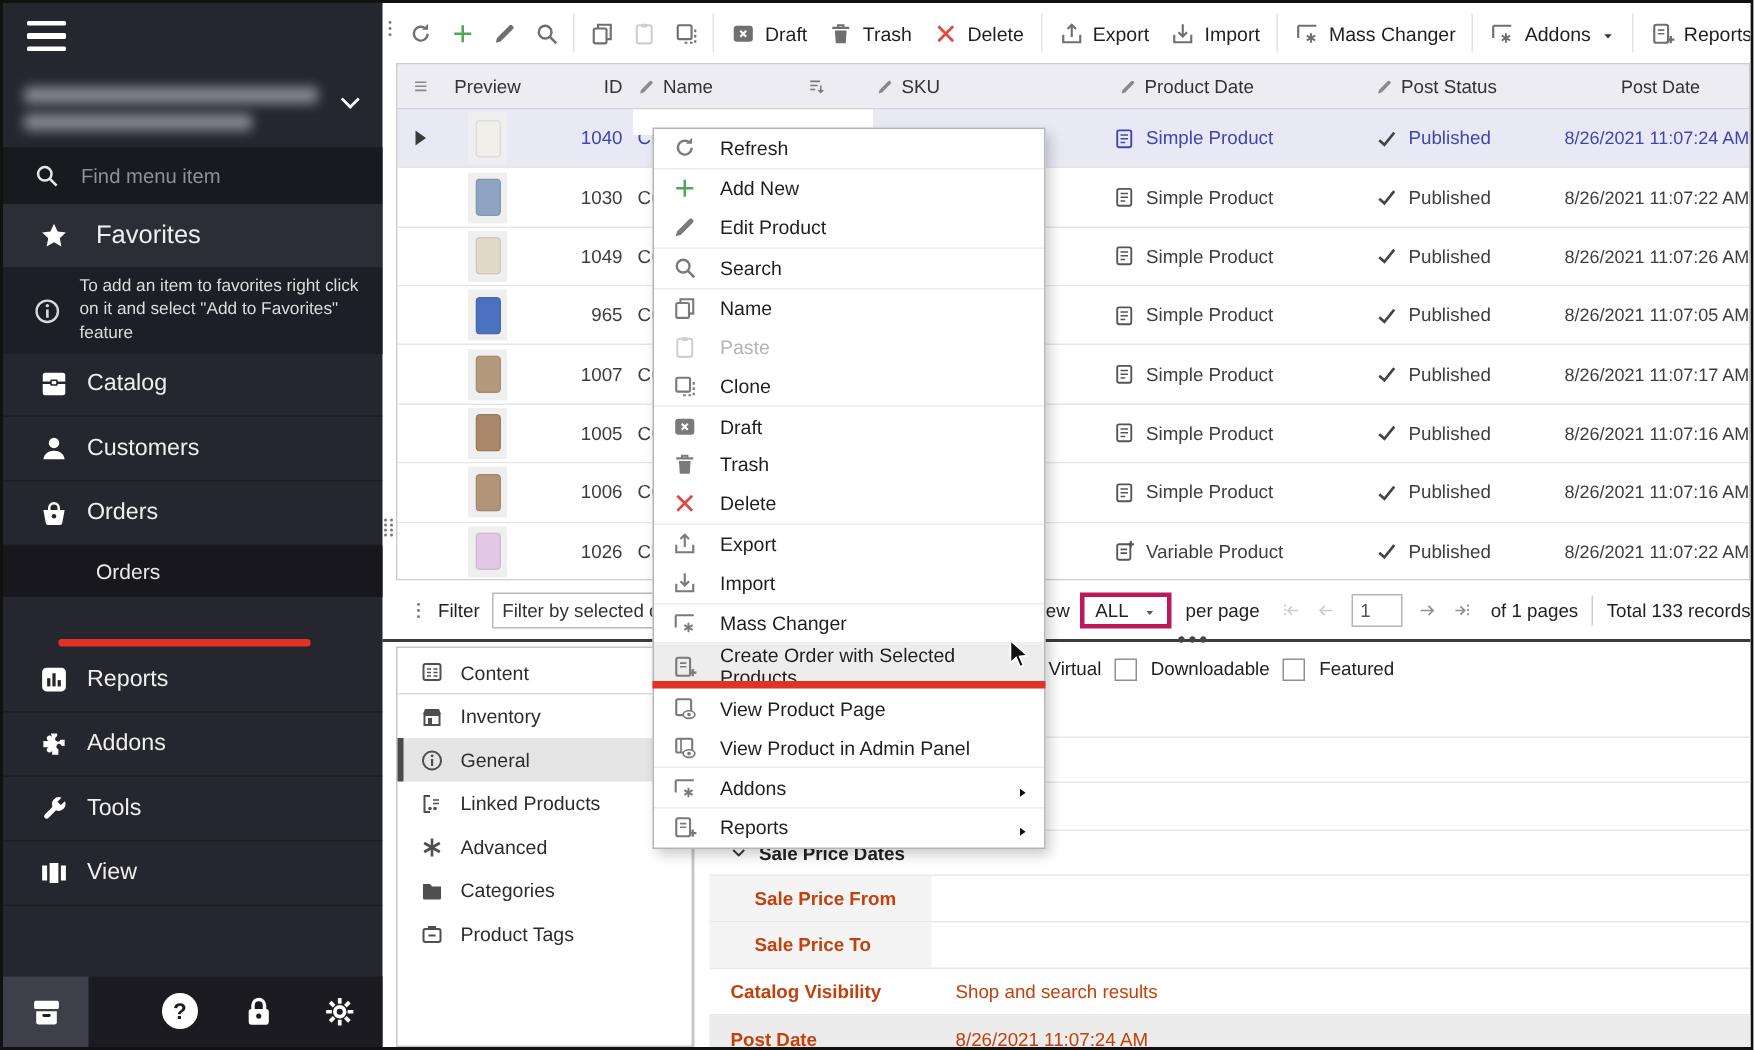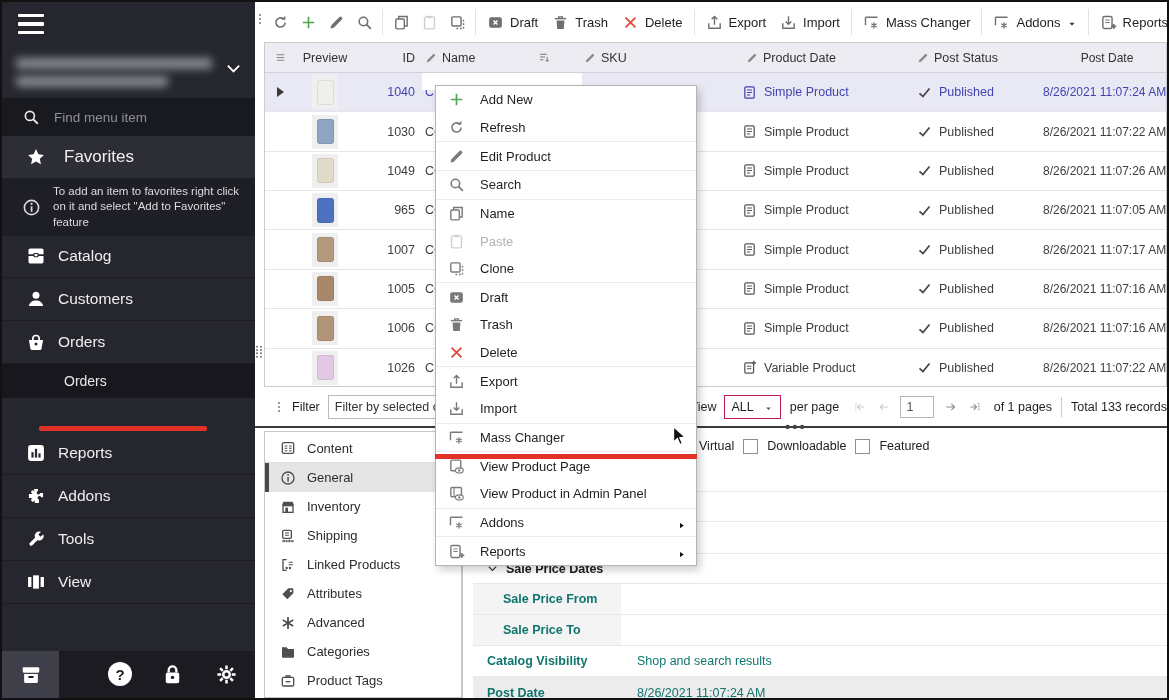--- a/index.html
+++ b/index.html
@@ -85,42 +85,42 @@
   .name-editor{position:absolute;left:157px;top:30px;width:160px;height:17px;background:#fff;z-index:5}
 
   
   .filterbar{position:absolute;left:262px;top:385px;right:0;height:39px;background:#fff;display:flex;align-items:center;font-size:12.5px;color:#1f1f1f;padding-left:8px;white-space:nowrap;overflow:hidden}
   .filterbar .grip{width:14px;height:14px;color:#777;margin-right:6px;flex:none}
   .filter-input{width:258px;height:24px;border:1px solid #b9b9b9;font-size:12.5px;padding:0 6px;margin-left:8px;color:#333;font-family:"Liberation Sans",sans-serif}
   .pgico{width:16px;height:16px;cursor:pointer}
   .pg-dis{color:#cdcdcd}
   .pg-en{color:#8f8f8f}
   .page-input{width:34px;height:22px;border:1px solid #b5b5b5;text-align:left;padding:0 5px;font-size:12.5px;color:#555;font-family:"Liberation Sans",sans-serif}
-  .viewsel{display:flex;align-items:center;gap:10px;border:1px solid #be185d;height:24px;padding:0 7px;cursor:pointer}
+  .viewsel{display:flex;align-items:center;gap:10px;border:3px solid #be185d;height:24px;padding:0 7px;cursor:pointer}
   .viewsel .caret{width:9px;height:9px;color:#555}
   .vdiv{width:1px;height:20px;background:#ccc;margin:0 9px;flex:none}
 
   
   .bottom-divider{position:absolute;left:253px;top:424px;right:0;height:2px;background:#3c3c3c;z-index:3}
   .splitdots{position:absolute;left:783px;top:416px;color:#444;font-size:15px;font-weight:bold;letter-spacing:2px;z-index:4}
   .tabs-panel{position:absolute;left:262px;top:429px;width:198px;height:267px;border:1px solid #c6c6c6;background:#fff;padding-top:2px}
   .tab{height:29px;display:flex;align-items:center;gap:11px;padding-left:15px;font-size:13px;color:#2c2c2c;position:relative;cursor:pointer}
   .tab .svgi{width:16px;height:16px;color:#4f4f4f;flex:none}
   .tab.active{background:#e5e5e5}
   .tab.active::before{content:"";position:absolute;left:0;top:0;bottom:0;width:4px;background:#4a4a4a}
   .tab.sep{border-bottom:1px solid #ddd}
 
   .form-panel{position:absolute;left:460px;top:426px;right:0;height:324px;background:#fff;border-left:1px solid #c9c9c9}
   .fchecks{height:36px;display:flex;align-items:center;gap:9px;padding-left:236px;font-size:12.5px;color:#222}
   .fcb{width:15px;height:15px;border:1px solid #8f8f8f;background:#fff;cursor:pointer;flex:none}
   .fempty{margin-left:10px;border-bottom:1px solid #e8e8e8}
   .fe1{height:28px}.fe2{height:30px}.fe3{height:32px}
   .fsection{height:30px;display:flex;align-items:center;gap:8px;padding-left:14px;font-weight:bold;font-size:12.5px;color:#222;border-bottom:1px solid #e8e8e8;margin-left:10px;cursor:pointer}
   .fsection .svgi{width:11px;height:11px;color:#333}
-  .frow{height:31px;display:flex;align-items:stretch;border-bottom:1px solid #e8e8e8;margin-left:10px;font-size:12.5px;color:#0f766e}
+  .frow{height:31px;display:flex;align-items:stretch;border-bottom:1px solid #e8e8e8;margin-left:10px;font-size:12.5px;color:#c2410c}
   .flabel{width:148px;display:flex;align-items:center;font-weight:bold;flex:none}
   .flabel.shade{background:#f4f4f4}
   .find{padding-left:30px}
   .fplain{padding-left:14px}
   .fvalue{flex:1;display:flex;align-items:center;padding-left:16px}
   .frow.shaded{background:#ececec}
   .frow.shaded .flabel{background:transparent}
 
   
   .ctx{position:absolute;left:433px;top:83px;width:262px;height:481px;background:#fff;border:1px solid #b5b5b5;box-shadow:3px 4px 8px rgba(0,0,0,.2);z-index:40;display:flex;flex-direction:column}
@@ -898,54 +898,42 @@
 
   <div class="tabs-panel">
 
       <div class="tab sep">
         <span class="svgi"><svg viewBox="0 0 24 24">
             <use href="#t-content"></use>
           </svg></span>
         <span>Content</span>
       </div>
 
+      <div class="tab">
+        <span class="svgi"><svg viewBox="0 0 24 24">
+            <use href="#t-shop"></use>
+          </svg></span>
+        <span>Inventory</span>
+      </div>
+
       <div class="tab active">
         <span class="svgi"><svg viewBox="0 0 24 24">
             <use href="#s-info"></use>
           </svg></span>
         <span>General</span>
       </div>
 
+
       <div class="tab">
         <span class="svgi"><svg viewBox="0 0 24 24">
-            <use href="#t-shop"></use>
-          </svg></span>
-        <span>Inventory</span>
-      </div>
-
-      <div class="tab">
-        <span class="svgi"><svg viewBox="0 0 24 24">
-            <use href="#t-ship"></use>
-          </svg></span>
-        <span>Shipping</span>
-      </div>
-
-      <div class="tab">
-        <span class="svgi"><svg viewBox="0 0 24 24">
             <use href="#t-link"></use>
           </svg></span>
         <span>Linked Products</span>
       </div>
 
-      <div class="tab">
-        <span class="svgi"><svg viewBox="0 0 24 24">
-            <use href="#t-tag"></use>
-          </svg></span>
-        <span>Attributes</span>
-      </div>
 
       <div class="tab">
         <span class="svgi"><svg viewBox="0 0 24 24">
             <use href="#t-asterisk"></use>
           </svg></span>
         <span>Advanced</span>
       </div>
 
       <div class="tab">
         <span class="svgi"><svg viewBox="0 0 24 24">
@@ -993,124 +981,131 @@
       <div class="fvalue">Shop and search results</div>
     </div>
     <div class="frow shaded" style="border-bottom:none">
       <div class="flabel fplain">Post Date</div>
       <div class="fvalue">8/26/2021 11:07:24 AM</div>
     </div>
   </div>
 
   <div class="ctx">
 
+      <div class="mi sep">
+        <span class="svgi icn"><svg viewBox="0 0 24 24">
+            <use href="#i-refresh"></use>
+          </svg></span>
+        <span>Refresh</span>
+
+      </div>
+
       <div class="mi green">
         <span class="svgi icn"><svg viewBox="0 0 24 24">
             <use href="#i-plus"></use>
           </svg></span>
         <span>Add New</span>
 
       </div>
 
       <div class="mi sep">
         <span class="svgi icn"><svg viewBox="0 0 24 24">
-            <use href="#i-refresh"></use>
-          </svg></span>
-        <span>Refresh</span>
+            <use href="#i-pencil"></use>
+          </svg></span>
+        <span>Edit Product</span>
 
       </div>
 
       <div class="mi sep">
         <span class="svgi icn"><svg viewBox="0 0 24 24">
-            <use href="#i-pencil"></use>
-          </svg></span>
-        <span>Edit Product</span>
+            <use href="#i-search"></use>
+          </svg></span>
+        <span>Search</span>
+
+      </div>
+
+      <div class="mi">
+        <span class="svgi icn"><svg viewBox="0 0 24 24">
+            <use href="#i-copy"></use>
+          </svg></span>
+        <span>Name</span>
+
+      </div>
+
+      <div class="mi disabled">
+        <span class="svgi icn"><svg viewBox="0 0 24 24">
+            <use href="#i-paste"></use>
+          </svg></span>
+        <span>Paste</span>
 
       </div>
 
       <div class="mi sep">
         <span class="svgi icn"><svg viewBox="0 0 24 24">
-            <use href="#i-search"></use>
-          </svg></span>
-        <span>Search</span>
+            <use href="#i-clone"></use>
+          </svg></span>
+        <span>Clone</span>
 
       </div>
 
       <div class="mi">
         <span class="svgi icn"><svg viewBox="0 0 24 24">
-            <use href="#i-copy"></use>
-          </svg></span>
-        <span>Name</span>
-
-      </div>
-
-      <div class="mi disabled">
-        <span class="svgi icn"><svg viewBox="0 0 24 24">
-            <use href="#i-paste"></use>
-          </svg></span>
-        <span>Paste</span>
+            <use href="#i-draft"></use>
+          </svg></span>
+        <span>Draft</span>
+
+      </div>
+
+      <div class="mi">
+        <span class="svgi icn"><svg viewBox="0 0 24 24">
+            <use href="#i-trash"></use>
+          </svg></span>
+        <span>Trash</span>
+
+      </div>
+
+      <div class="mi sep red">
+        <span class="svgi icn"><svg viewBox="0 0 24 24">
+            <use href="#i-x"></use>
+          </svg></span>
+        <span>Delete</span>
+
+      </div>
+
+      <div class="mi">
+        <span class="svgi icn"><svg viewBox="0 0 24 24">
+            <use href="#i-export"></use>
+          </svg></span>
+        <span>Export</span>
 
       </div>
 
       <div class="mi sep">
         <span class="svgi icn"><svg viewBox="0 0 24 24">
-            <use href="#i-clone"></use>
-          </svg></span>
-        <span>Clone</span>
-
-      </div>
-
-      <div class="mi">
-        <span class="svgi icn"><svg viewBox="0 0 24 24">
-            <use href="#i-draft"></use>
-          </svg></span>
-        <span>Draft</span>
-
-      </div>
-
-      <div class="mi">
-        <span class="svgi icn"><svg viewBox="0 0 24 24">
-            <use href="#i-trash"></use>
-          </svg></span>
-        <span>Trash</span>
-
-      </div>
-
-      <div class="mi sep red">
-        <span class="svgi icn"><svg viewBox="0 0 24 24">
-            <use href="#i-x"></use>
-          </svg></span>
-        <span>Delete</span>
-
-      </div>
-
-      <div class="mi">
-        <span class="svgi icn"><svg viewBox="0 0 24 24">
-            <use href="#i-export"></use>
-          </svg></span>
-        <span>Export</span>
+            <use href="#i-import"></use>
+          </svg></span>
+        <span>Import</span>
 
       </div>
 
       <div class="mi sep">
         <span class="svgi icn"><svg viewBox="0 0 24 24">
-            <use href="#i-import"></use>
-          </svg></span>
-        <span>Import</span>
-
-      </div>
-
-      <div class="mi sep">
-        <span class="svgi icn"><svg viewBox="0 0 24 24">
             <use href="#i-massch"></use>
           </svg></span>
         <span>Mass Changer</span>
 
       </div>
 
+      <div class="mi hl">
+        <span class="svgi icn"><svg viewBox="0 0 24 24">
+            <use href="#i-cliplus"></use>
+          </svg></span>
+        <span>Create Order with Selected Products</span>
+
+      </div>
 
       <div class="mi">
         <span class="svgi icn"><svg viewBox="0 0 24 24">
             <use href="#i-pageeye"></use>
           </svg></span>
         <span>View Product Page</span>
 
       </div>
 
       <div class="mi sep">

